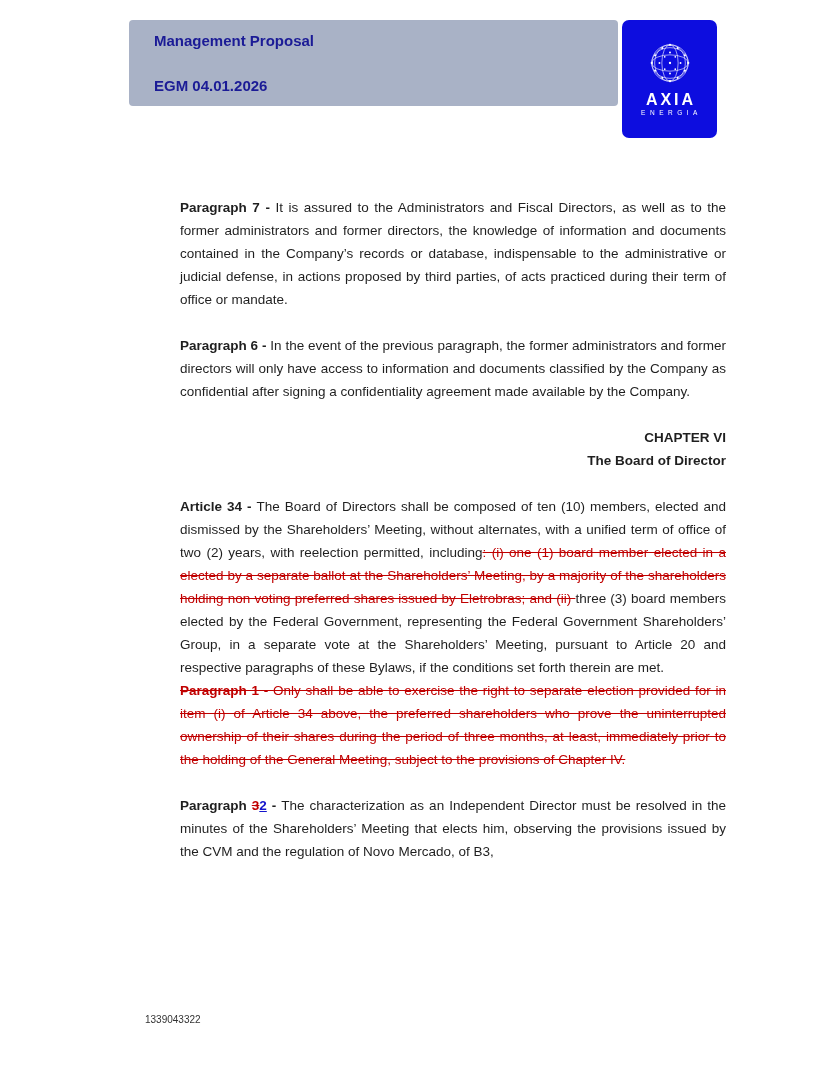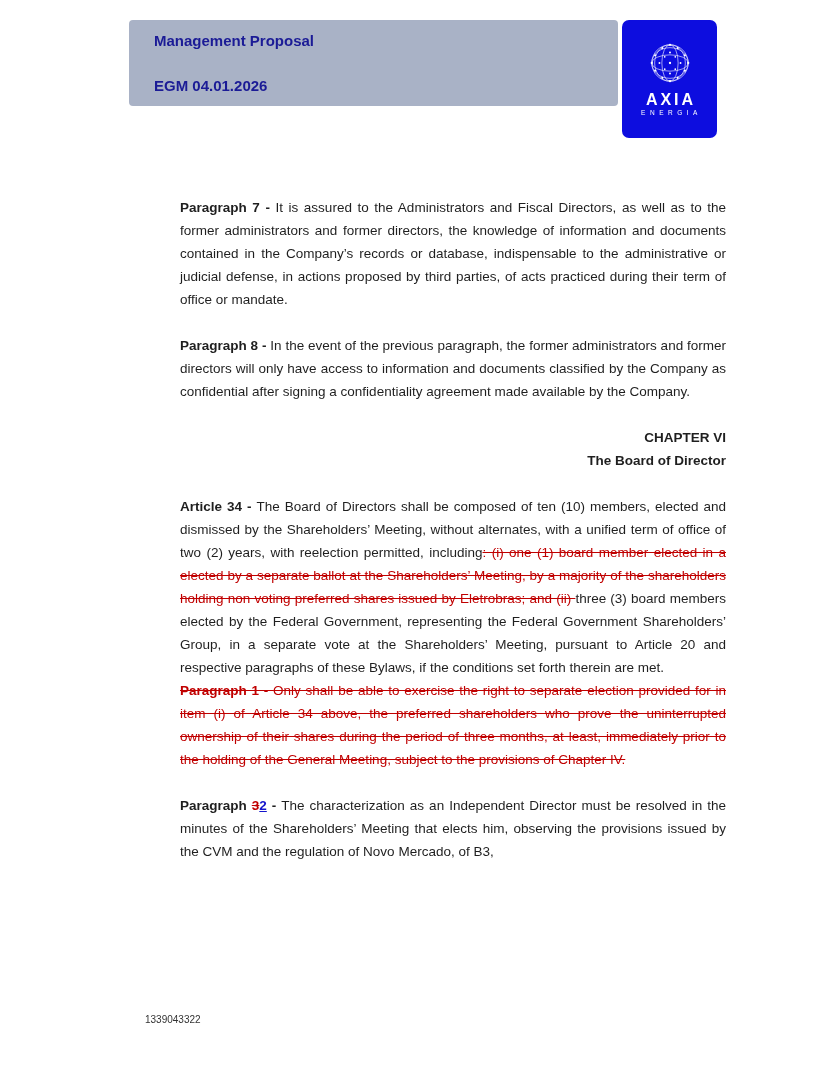--- a/index.html
+++ b/index.html
@@ -127,21 +127,21 @@
         <circle cx="18.5" cy="30.5" r="0.9"></circle>
           <circle cx="29.5" cy="30.5" r="0.9"></circle>
       </g>
     </svg>
     <div class="logo-brand">AXIA</div>
     <div class="logo-sub">ENERGIA</div>
   </div>
 
   <div class="doc-body">
       <p class="para"><span class="run-b">Paragraph 7 - </span><span class="">It is assured to the Administrators and Fiscal Directors, as well as to the former administrators and former directors, the knowledge of information and documents contained in the Company’s records or database, indispensable to the administrative or judicial defense, in actions proposed by third parties, of acts practiced during their term of office or mandate.</span></p>
-      <p class="para gap-before"><span class="run-b">Paragraph 8 - </span><span class="">In the event of the previous paragraph, the former administrators and former directors will only have access to information and documents classified by the Company as confidential after signing a confidentiality agreement made available by the Company.</span></p>
+      <p class="para gap-before"><span class="run-b">Paragraph 6 - </span><span class="">In the event of the previous paragraph, the former administrators and former directors will only have access to information and documents classified by the Company as confidential after signing a confidentiality agreement made available by the Company.</span></p>
       <p class="para align-center gap-before"><span class="run-b">CHAPTER VI</span></p>
       <p class="para align-center"><span class="run-b">The Board of Director</span></p>
       <p class="para gap-before"><span class="run-b">Article 34 - </span><span class="">The Board of Directors shall be composed of ten (10) members, elected and dismissed by the Shareholders’ Meeting, without alternates, with a unified term of office of two (2) years, with reelection permitted, including</span><span class="run-strike">: (i) one (1) board member elected in a elected by a separate ballot at the Shareholders’ Meeting, by a majority of the shareholders holding non voting preferred shares issued by Eletrobras; and (ii) </span><span class="">three (3) board members elected by the Federal Government, representing the Federal Government Shareholders’ Group, in a separate vote at the Shareholders’ Meeting, pursuant to Article 20 and respective paragraphs of these Bylaws, if the conditions set forth therein are met.</span></p>
       <p class="para"><span class="run-b run-strike">Paragraph 1 - </span><span class="run-strike">Only shall be able to exercise the right to separate election provided for in item (i) of Article 34 above, the preferred shareholders who prove the uninterrupted ownership of their shares during the period of three months, at least, immediately prior to the holding of the General Meeting, subject to the provisions of Chapter IV.</span></p>
       <p class="para gap-before"><span class="run-b">Paragraph </span><span class="run-b run-strike">3</span><span class="run-b run-ins">2</span><span class="run-b"> - </span><span class="">The characterization as an Independent Director must be resolved in the minutes of the Shareholders’ Meeting that elects him, observing the provisions issued by the CVM and the regulation of Novo Mercado, of B3,</span></p>
     </div>
 
   <div class="footer">1339043322</div>
 
 </div>

